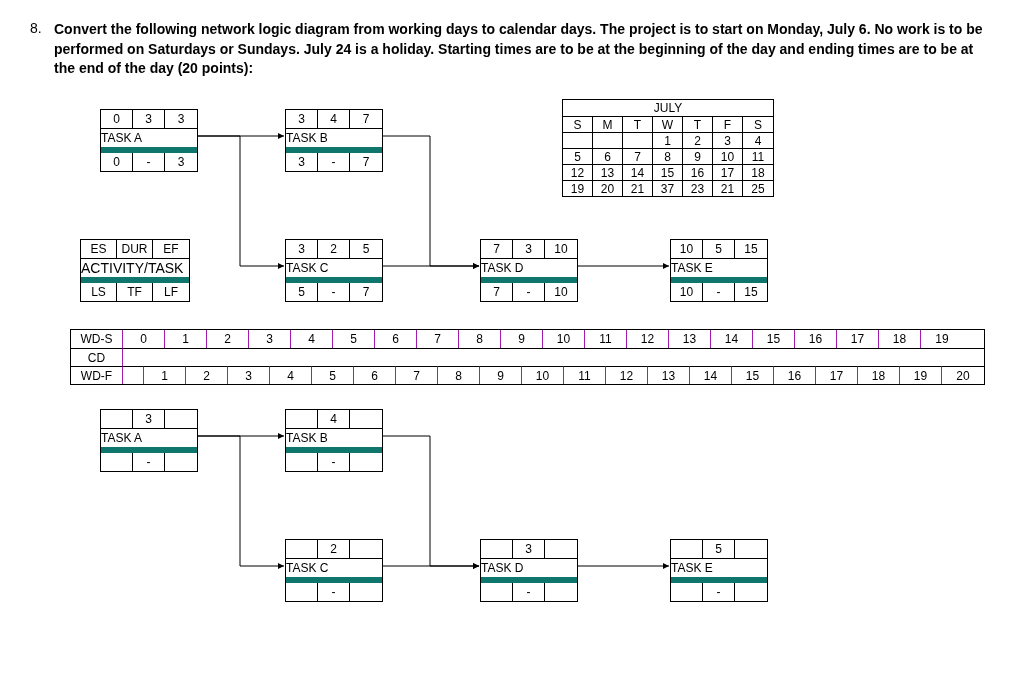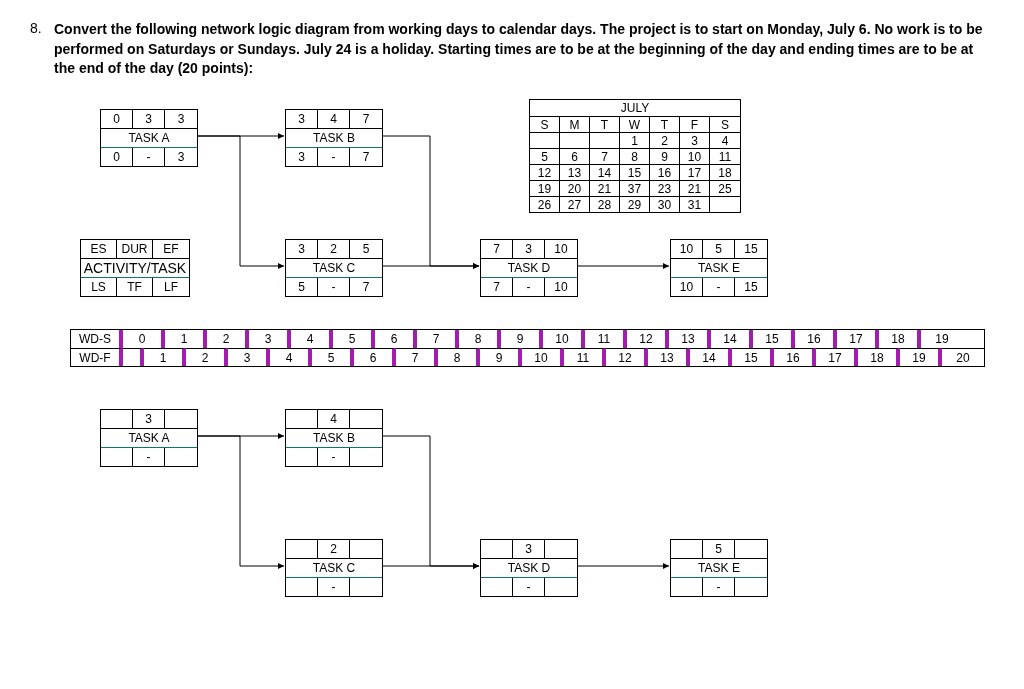--- a/index.html
+++ b/index.html
@@ -42,23 +42,23 @@
     border-right: 1px solid #000;
     width: 32px;
     text-align: center;
     line-height: 18px;
     box-sizing: border-box;
   }
   .node-cell:last-child { border-right: none; }
   .node-title {
     height: 18px;
     line-height: 18px;
-    text-align: center;
+    text-align: left;
     border-top: 1px solid #000;
-    border-bottom: 1px solid #0f766e;
+    border-bottom: 6px solid #0f766e;
   }
   svg.arrows {
     position: absolute;
     top: 0; left: 0;
     pointer-events: none;
   }
   .cal {
     position: absolute;
     border: 1px solid #000;
     font-size: 12px;
@@ -83,21 +83,21 @@
     position: absolute;
     border: 1px solid #000;
     font-size: 12px;
   }
   .strip-row { display: flex; }
   .strip-cell {
     width: 42px;
     height: 18px;
     line-height: 18px;
     box-sizing: border-box;
-    border-right: 4px solid #a21caf;
+    border-right: 1px solid #a21caf;
     text-align: center;
   }
   .strip-cell:last-child { border-right: none; }
   .strip-row + .strip-row .strip-cell { border-top: 1px solid #000; }
   .strip-label {
     width: 52px;
     text-align: center;
   }
 </style>
 </head>
@@ -187,21 +187,21 @@
       <div class="node-cell">15</div>
     </div>
     <div class="node-title">TASK E</div>
     <div class="node-row">
       <div class="node-cell">10</div>
       <div class="node-cell">-</div>
       <div class="node-cell">15</div>
     </div>
   </div>
 
-  <div class="cal" style="left:499px; top:0px;">
+  <div class="cal" style="left:532px; top:0px;">
     <div class="cal-title">JULY</div>
     <div class="cal-row" id="cal-dow">
         <div class="cal-cell">S</div>
         <div class="cal-cell">M</div>
         <div class="cal-cell">T</div>
         <div class="cal-cell">W</div>
         <div class="cal-cell">T</div>
         <div class="cal-cell">F</div>
         <div class="cal-cell">S</div>
       </div>
@@ -235,29 +235,20 @@
         </div>
         <div class="cal-row">
           <div class="cal-cell">19</div>
           <div class="cal-cell">20</div>
           <div class="cal-cell">21</div>
           <div class="cal-cell">37</div>
           <div class="cal-cell">23</div>
           <div class="cal-cell">21</div>
           <div class="cal-cell">25</div>
         </div>
-        <div class="cal-row">
-          <div class="cal-cell">26</div>
-          <div class="cal-cell">27</div>
-          <div class="cal-cell">28</div>
-          <div class="cal-cell">29</div>
-          <div class="cal-cell">30</div>
-          <div class="cal-cell">31</div>
-          <div class="cal-cell"></div>
-        </div>
       </div>
   </div>
 
   <div class="strip" style="left:40px; top:230px;">
     <div class="strip-row" id="strip-wds">
         <div class="strip-cell strip-label">WD-S</div>
         <div class="strip-cell">0</div>
         <div class="strip-cell">1</div>
         <div class="strip-cell">2</div>
         <div class="strip-cell">3</div>
@@ -271,20 +262,24 @@
         <div class="strip-cell">11</div>
         <div class="strip-cell">12</div>
         <div class="strip-cell">13</div>
         <div class="strip-cell">14</div>
         <div class="strip-cell">15</div>
         <div class="strip-cell">16</div>
         <div class="strip-cell">17</div>
         <div class="strip-cell">18</div>
         <div class="strip-cell">19</div>
       </div>
+    <div class="strip-row" id="strip-cd">
+        <div class="strip-cell strip-label">CD</div>
+        <div class="strip-cell" style="width: 861px; border-right: none;"></div>
+      </div>
     <div class="strip-row" id="strip-wdf">
         <div class="strip-cell strip-label">WD-F</div>
         <div class="strip-cell" style="width: 21px;"></div>
         <div class="strip-cell">1</div>
         <div class="strip-cell">2</div>
         <div class="strip-cell">3</div>
         <div class="strip-cell">4</div>
         <div class="strip-cell">5</div>
         <div class="strip-cell">6</div>
         <div class="strip-cell">7</div>

